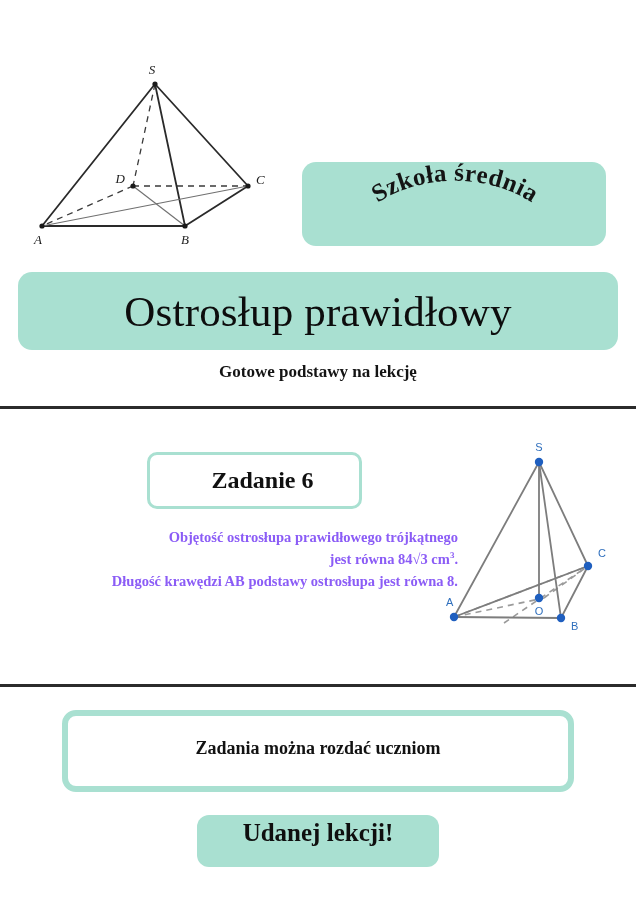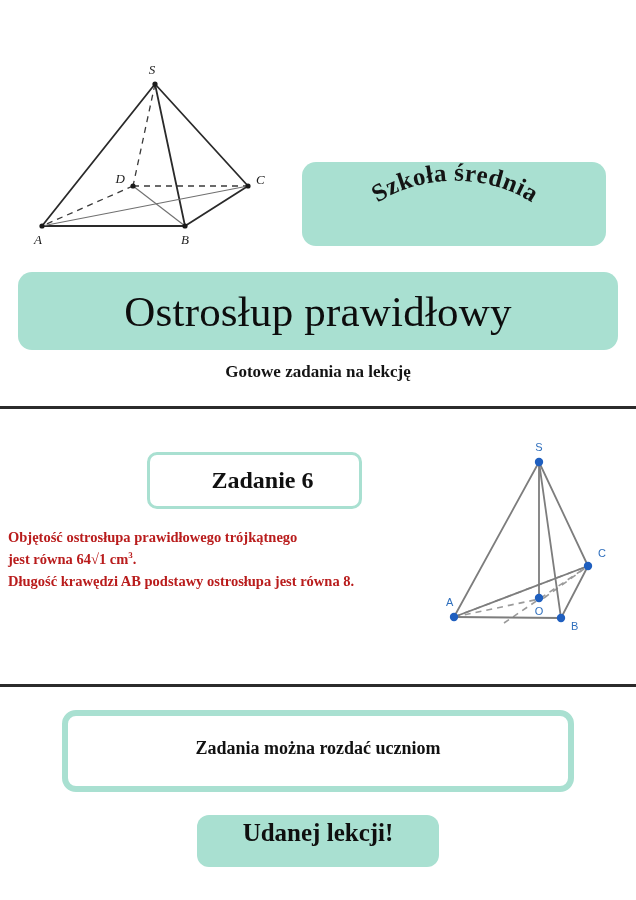--- a/index.html
+++ b/index.html
@@ -133,25 +133,25 @@
     font-weight: bold;
     color: #101010;
     padding-left: 8px;
   }
 
   #task-body {
     position: absolute;
     left: 8px;
     top: 118px;
     width: 450px;
-    text-align: left;
+    text-align: right;
     font-size: 14.5px;
     font-weight: bold;
     line-height: 1.5;
-    color: #b91c1c;
+    color: #8b5cf6;
   }
   #task-body .line { display: block; white-space: nowrap; }
   sup.exp { font-size: 9px; vertical-align: super; }
 
   #figure-tri-pyramid {
     position: absolute;
     left: 440px;
     top: 25px;
     width: 180px;
     height: 215px;
@@ -268,33 +268,33 @@
         <path id="arcPath" d="M 38,88 A 122 98 0 0 1 268,88" fill="none"></path>
       </defs>
       <text class="arc-text" text-anchor="middle">
         <textPath href="#arcPath" startOffset="50%">Szkoła średnia</textPath>
       </text>
     </svg>
 
     <div class="mint-fill" id="banner-title"></div>
     <div id="banner-title-text">Ostrosłup prawidłowy</div>
 
-    <div id="subtitle">Gotowe zadania na lekcję</div>
+    <div id="subtitle">Gotowe podstawy na lekcję</div>
   </div>
 
   <div class="divider" id="divider-one"></div>
 
   <div id="section-two">
 
     <div class="white-box" id="box-task-label"></div>
     <div id="task-label-text">Zadanie 6</div>
 
     <div id="task-body">
       <span class="line">Objętość ostrosłupa prawidłowego trójkątnego</span>
-      <span class="line"><span>jest równa 64√1 cm</span><sup class="exp">3</sup><span>.</span></span>
+      <span class="line"><span>jest równa 84√3 cm</span><sup class="exp">3</sup><span>.</span></span>
       <span class="line">Długość krawędzi AB podstawy ostrosłupa jest równa 8.</span>
     </div>
 
     <svg id="figure-tri-pyramid" viewBox="0 0 180 215">
 
       <g stroke="#9a9a9a" stroke-width="1.6" fill="none" stroke-dasharray="6 5">
         <line x1="14" y1="183" x2="148" y2="132"></line>
         <line x1="14" y1="183" x2="104" y2="164"></line>
         <line x1="104" y1="164" x2="148" y2="132"></line>
         <line x1="64" y1="189" x2="148" y2="132"></line>

